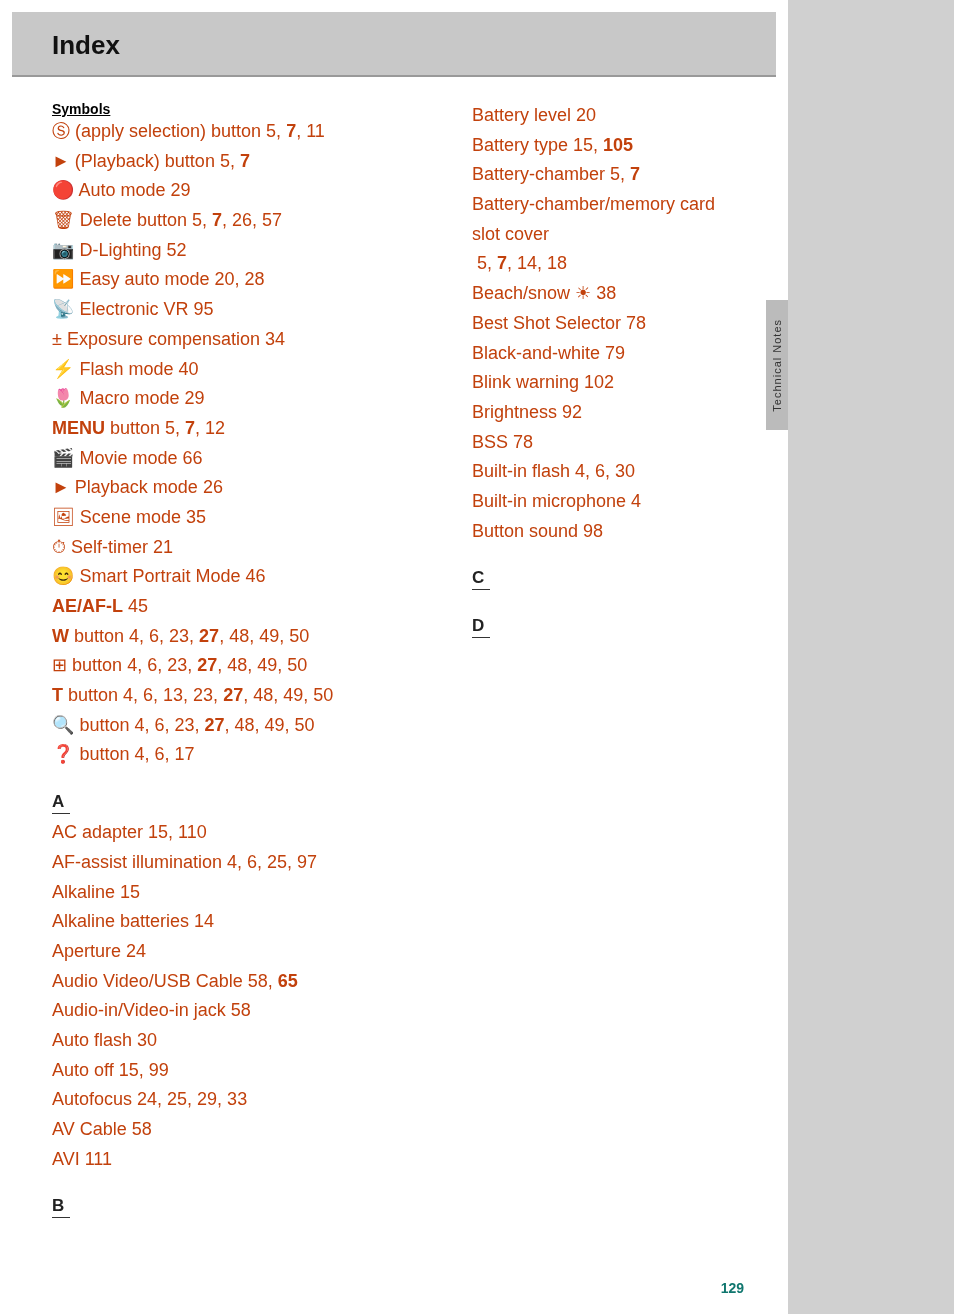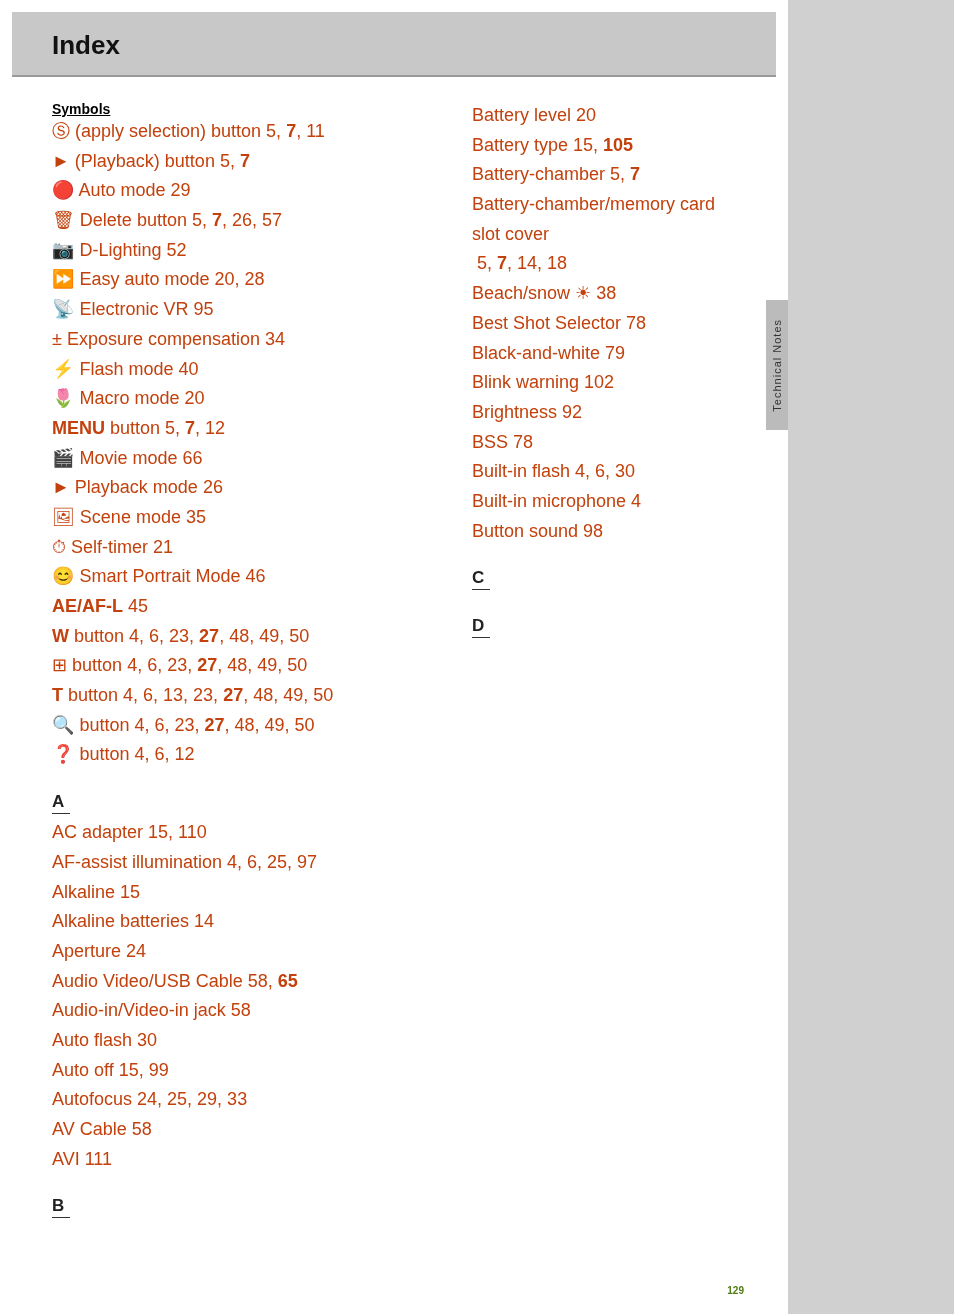--- a/index.html
+++ b/index.html
@@ -63,23 +63,23 @@
     .symbols-section {
       margin-bottom: 4px;
     }
     .section-block {
       margin-bottom: 4px;
     }
     .page-number {
       position: absolute;
       bottom: 18px;
       right: 44px;
-      font-size: 10px;
+      font-size: 14px;
       font-weight: bold;
-      color: #4d7c0f;
+      color: #0f766e;
     }
     
     .ul-letter {
       text-decoration: underline;
       font-size: 14px;
       font-weight: bold;
     }
   </style>
 </head>
 <body>
@@ -99,33 +99,33 @@
         <div class="index-entry">
           <span>Ⓢ (apply selection) button 5, <b>7</b>, 11</span><br>
           <span>► (Playback) button 5, <b>7</b></span><br>
           <span>🔴 Auto mode 29</span><br>
           <span>🗑 Delete button 5, <b>7</b>, 26, 57</span><br>
           <span>📷 D-Lighting 52</span><br>
           <span>⏩ Easy auto mode 20, 28</span><br>
           <span>📡 Electronic VR 95</span><br>
           <span>± Exposure compensation 34</span><br>
           <span>⚡ Flash mode 40</span><br>
-          <span>🌷 Macro mode 20</span><br>
+          <span>🌷 Macro mode 29</span><br>
           <span><b>MENU</b> button 5, <b>7</b>, 12</span><br>
           <span>🎬 Movie mode 66</span><br>
           <span>► Playback mode 26</span><br>
           <span>🖼 Scene mode 35</span><br>
           <span>⏱ Self-timer 21</span><br>
           <span>😊 Smart Portrait Mode 46</span><br>
           <span><b>AE/AF‑L</b> 45</span><br>
           <span><b>W</b> button 4, 6, 23, <b>27</b>, 48, 49, 50</span><br>
           <span>⊞ button 4, 6, 23, <b>27</b>, 48, 49, 50</span><br>
           <span><b>T</b> button 4, 6, 13, 23, <b>27</b>, 48, 49, 50</span><br>
           <span>🔍 button 4, 6, 23, <b>27</b>, 48, 49, 50</span><br>
-          <span>❓ button 4, 6, 12</span>
+          <span>❓ button 4, 6, 17</span>
         </div>
       </div>
 
       <div class="section-block">
         <div class="section-letter">A</div>
         <div class="index-entry">
           AC adapter 15, 110<br>
           AF-assist illumination 4, 6, 25, 97<br>
           Alkaline 15<br>
           Alkaline batteries 14<br>

